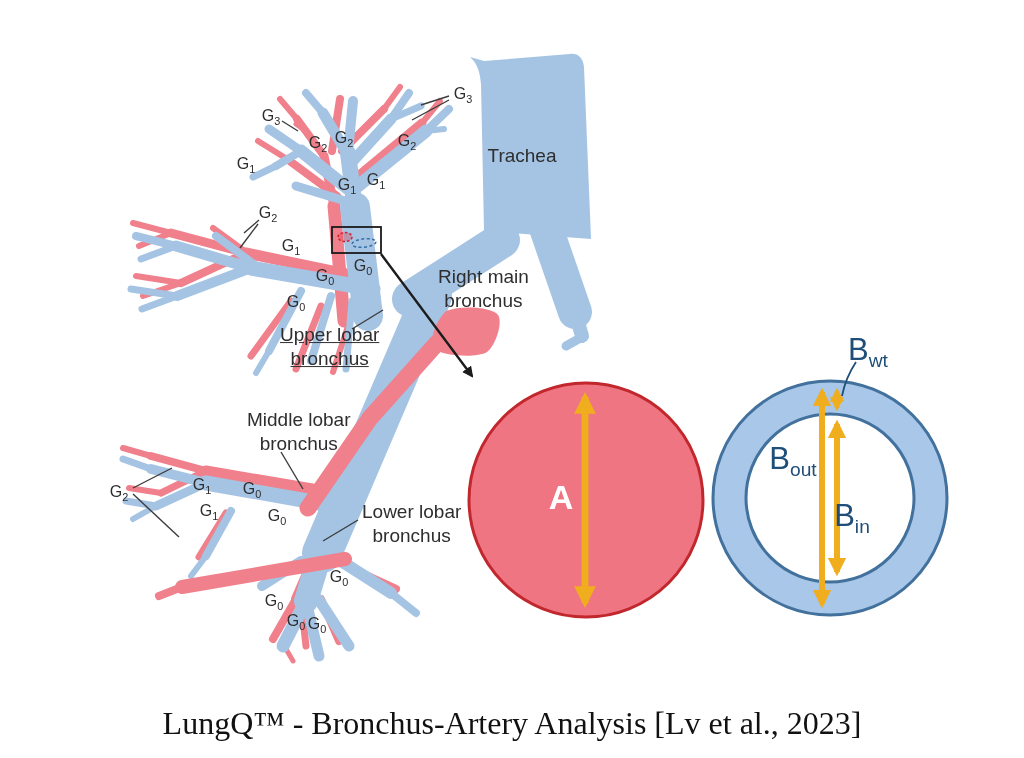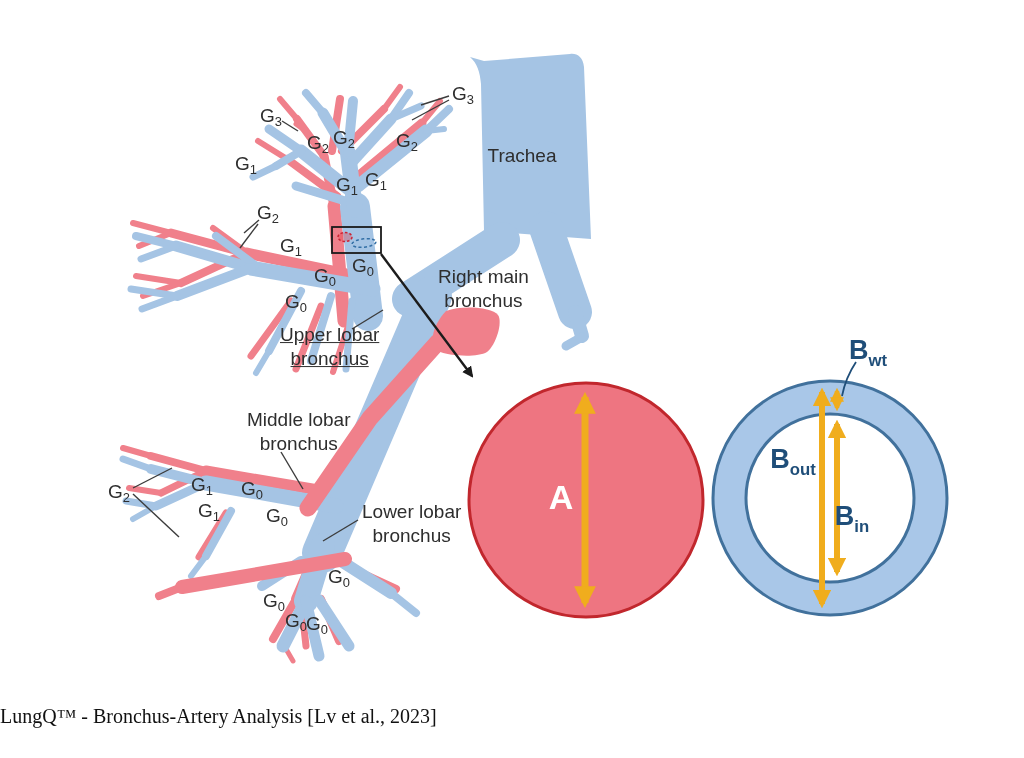--- a/index.html
+++ b/index.html
@@ -14,28 +14,28 @@
   svg{position:absolute;left:0;top:0;}
   .bb{stroke:var(--blue);fill:none;stroke-linecap:round;}
   .bf{fill:var(--blue);stroke:none;}
   .rb{stroke:var(--red);fill:none;stroke-linecap:round;}
   .rf{fill:var(--red);stroke:none;}
   .leader{stroke:#3c3c3c;stroke-width:1.4;fill:none;}
   .lbl{position:absolute;color:var(--ink);white-space:pre-line;line-height:1.26;}
   .center{transform:translate(-50%,-50%);}
   .vcenter{transform:translate(0,-50%);text-align:center;}
   .anat{font-size:19px;}
-  .glabel{position:absolute;transform:translate(-50%,-50%);font-size:19px;color:var(--ink);
+  .glabel{position:absolute;transform:translate(-50%,-50%);font-size:16px;color:var(--ink);
           font-family:"Liberation Sans",sans-serif;}
   .glabel sub{font-size:.68em;}
   .a-label{font-size:34px;font-weight:bold;color:#fff;}
-  .m-label{font-size:27px;font-weight:bold;color:var(--navy);}
+  .m-label{font-size:31px;font-weight:normal;color:var(--navy);}
   .m-label sub{font-size:.62em;}
-  .caption{position:absolute;left:0;right:0;top:705px;text-align:left;
-           font-family:"Liberation Serif",serif;font-size:20px;color:#111;}
+  .caption{position:absolute;left:0;right:0;top:705px;text-align:center;
+           font-family:"Liberation Serif",serif;font-size:32px;color:#111;}
 </style>
 </head>
 <body>
 
 <div class="stage">
 
   <svg width="1024" height="758" viewBox="0 0 1024 758">
     <defs>
       <marker id="yhead" viewBox="0 0 6 6" refX="4.6" refY="3" markerWidth="3.1" markerHeight="3.1" orient="auto-start-reverse">
           <path d="M0,0L6,3L0,6Z" fill="#f0ad1d"></path>

